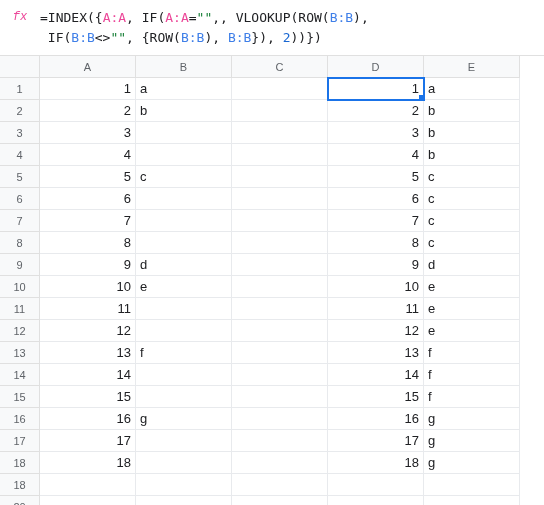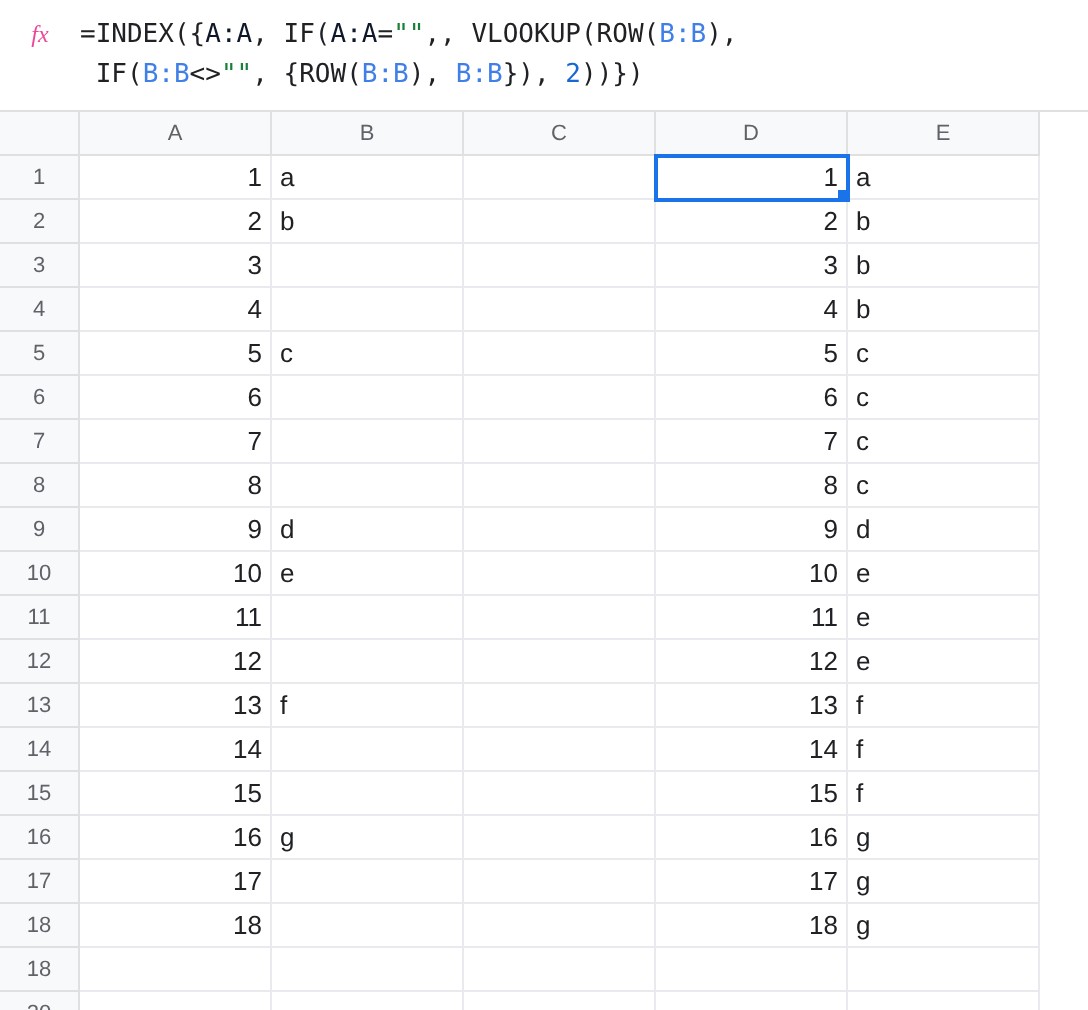--- a/index.html
+++ b/index.html
@@ -19,33 +19,33 @@
     padding: 6px 0 8px 0;
     height: 56px;
   }
   .fx-icon {
     width: 40px;
     display: flex;
     align-items: center;
     justify-content: center;
     color: #ec4899;
     font-style: italic;
-    font-family: Liberation Serif, serif;
+    font-family: Liberation Mono, monospace;
     font-size: 12px;
     padding-top: 4px;
   }
   .formula-text {
     font-family: "Consolas", "Menlo", monospace;
     font-size: 13px;
     line-height: 20px;
     color: #202124;
     white-space: pre;
     padding-top: 2px;
   }
-  .formula-text .ref-a { color: #0f172a; }
+  .formula-text .ref-a { color: #ec4899; }
   .formula-text .ref-b { color: #3f7fe8; }
   .formula-text .num   { color: #1967d2; }
   .formula-text .str   { color: #188038; }
 
   .sheet {
     display: grid;
     grid-template-columns: 40px repeat(5, 96px);
     grid-auto-rows: 22px;
     font-size: 13px;
   }

